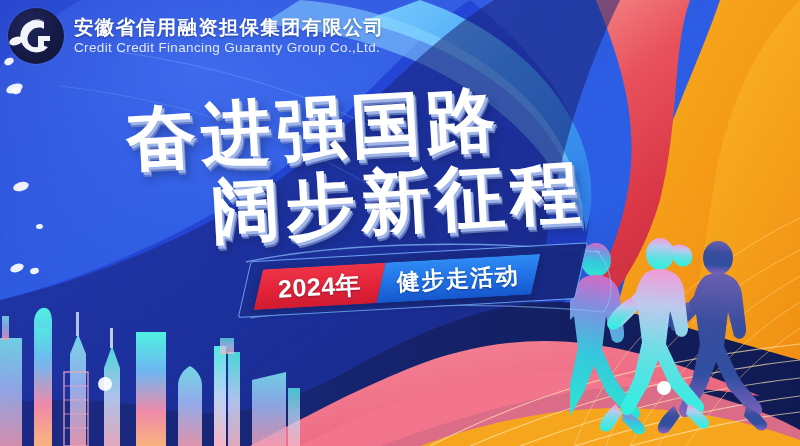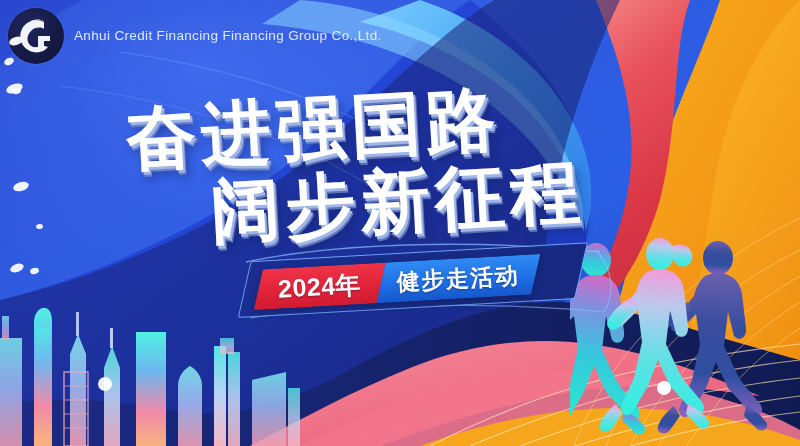--- a/index.html
+++ b/index.html
@@ -409,21 +409,22 @@
       <svg width="56" height="56" viewBox="0 0 56 56">
         <path d="M36,14 C28,10 18,13 14,21 C10,29 13,39 22,43
                  C29,46 36,44 40,39 L33,37 C30,40 25,40 22,37
                  C18,33 19,26 24,22 C28,19 33,19 36,21 Z" fill="#f2f4fb"></path>
         <path d="M30,28 L42,28 L42,33 L36,33 L36,43 L30,43 Z" fill="#f2f4fb"></path>
         <path d="M23,13 C27,11 32,11 36,13 C32,12 27,12 23,14 Z" fill="#ffffff" opacity="0.9"></path>
         <ellipse cx="8" cy="33" rx="7" ry="4" fill="#ffffff" opacity="0.95" transform="rotate(-18 8 33)"></ellipse>
       </svg>
     </div>
     <div class="logo-text">
-      <div class="en-name">Anhui Credit Financing Financing Group Co.,Ltd.</div>
+      <div class="cn-name">安徽省信用融资担保集团有限公司</div>
+      <div class="en-name">Credit Credit Financing Guaranty Group Co.,Ltd.</div>
     </div>
   </div>
 
   <div class="title-block">
     <div class="title-line l1">奋进强国路</div>
     <div class="title-line l2">阔步新征程</div>
   </div>
 
   <div class="subtitle-wrap">
     <div class="sub-plate"></div>

